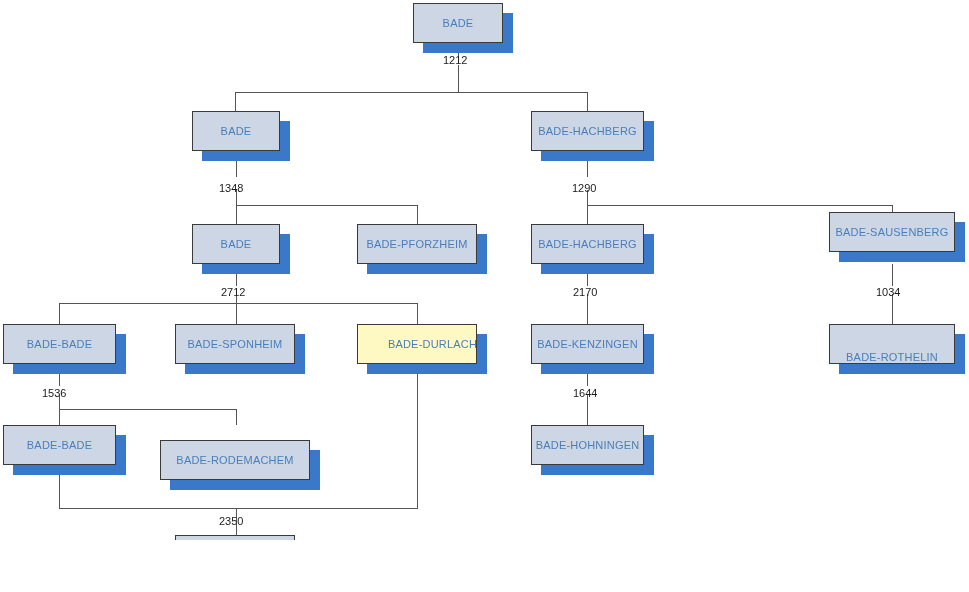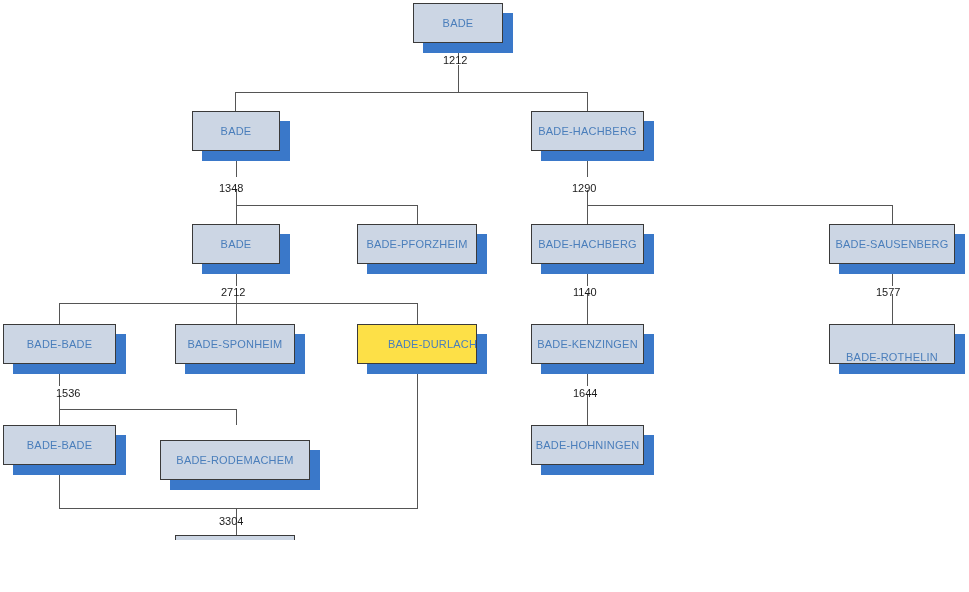--- a/index.html
+++ b/index.html
@@ -142,41 +142,41 @@
         <div class="boxface" style="background: rgb(204, 214, 228); border-color: rgb(58, 58, 58);">
           <span class="nodelabel" style="color: rgb(74, 126, 187);">BADE-PFORZHEIM</span>
         </div>
       </div>
       <div class="node" style="left: 531px; top: 224px; width: 113px; height: 40px;">
         <div class="shadow" style="background: rgb(58, 120, 201);"></div>
         <div class="boxface" style="background: rgb(204, 214, 228); border-color: rgb(58, 58, 58);">
           <span class="nodelabel" style="color: rgb(74, 126, 187);">BADE-HACHBERG</span>
         </div>
       </div>
-      <div class="node" style="left: 829px; top: 224px; width: 126px; height: 40px; border-radius: 20px;">
+      <div class="node" style="left: 829px; top: 212px; width: 126px; height: 40px; border-radius: 20px;">
         <div class="shadow" style="background: rgb(58, 120, 201);"></div>
         <div class="boxface" style="background: rgb(204, 214, 228); border-color: rgb(58, 58, 58);">
           <span class="nodelabel" style="color: rgb(74, 126, 187);">BADE-SAUSENBERG</span>
         </div>
       </div>
       <div class="node" style="left: 3px; top: 324px; width: 113px; height: 40px;">
         <div class="shadow" style="background: rgb(58, 120, 201);"></div>
         <div class="boxface" style="background: rgb(204, 214, 228); border-color: rgb(58, 58, 58);">
           <span class="nodelabel" style="color: rgb(74, 126, 187);">BADE-BADE</span>
         </div>
       </div>
       <div class="node" style="left: 175px; top: 324px; width: 120px; height: 40px;">
         <div class="shadow" style="background: rgb(58, 120, 201);"></div>
         <div class="boxface" style="background: rgb(204, 214, 228); border-color: rgb(58, 58, 58);">
           <span class="nodelabel" style="color: rgb(74, 126, 187);">BADE-SPONHEIM</span>
         </div>
       </div>
       <div class="node" style="left: 357px; top: 324px; width: 120px; height: 40px;">
         <div class="shadow" style="background: rgb(58, 120, 201);"></div>
-        <div class="boxface" style="background: #fde047; border-color: rgb(58, 58, 58); padding-left: 31px;">
+        <div class="boxface" style="background: #fef9c3; border-color: rgb(58, 58, 58); padding-left: 31px;">
           <span class="nodelabel" style="color: rgb(74, 126, 187);">BADE-DURLACH</span>
         </div>
       </div>
       <div class="node" style="left: 531px; top: 324px; width: 113px; height: 40px;">
         <div class="shadow" style="background: rgb(58, 120, 201);"></div>
         <div class="boxface" style="background: rgb(204, 214, 228); border-color: rgb(58, 58, 58);">
           <span class="nodelabel" style="color: rgb(74, 126, 187);">BADE-KENZINGEN</span>
         </div>
       </div>
       <div class="node" style="left: 829px; top: 324px; width: 126px; height: 40px;">
@@ -208,19 +208,19 @@
         <div class="boxface" style="background: rgb(204, 214, 228); border-color: rgb(58, 58, 58);">
           <span class="nodelabel" style="color: rgb(74, 126, 187);">BADE</span>
         </div>
       </div>
     </div>
   <div id="labels-layer">
       <div class="edgelabel" style="color: rgb(26, 26, 26); left: 443px; top: 55px;">1212</div>
       <div class="edgelabel" style="color: rgb(26, 26, 26); left: 219px; top: 183px;">1348</div>
       <div class="edgelabel" style="color: rgb(26, 26, 26); left: 572px; top: 183px;">1290</div>
       <div class="edgelabel" style="color: rgb(26, 26, 26); left: 221px; top: 287px;">2712</div>
-      <div class="edgelabel" style="color: rgb(26, 26, 26); left: 573px; top: 287px;">1140</div>
-      <div class="edgelabel" style="color: rgb(26, 26, 26); left: 876px; top: 287px;">1577</div>
-      <div class="edgelabel" style="color: rgb(26, 26, 26); left: 56px; top: 388px;">1536</div>
+      <div class="edgelabel" style="color: rgb(26, 26, 26); left: 573px; top: 287px;">2170</div>
+      <div class="edgelabel" style="color: rgb(26, 26, 26); left: 876px; top: 287px;">1034</div>
+      <div class="edgelabel" style="color: rgb(26, 26, 26); left: 42px; top: 388px;">1536</div>
       <div class="edgelabel" style="color: rgb(26, 26, 26); left: 573px; top: 388px;">1644</div>
-      <div class="edgelabel" style="color: rgb(26, 26, 26); left: 219px; top: 516px;">3304</div>
+      <div class="edgelabel" style="color: rgb(26, 26, 26); left: 219px; top: 516px;">2350</div>
     </div>
 </div>
 
 </body></html>

